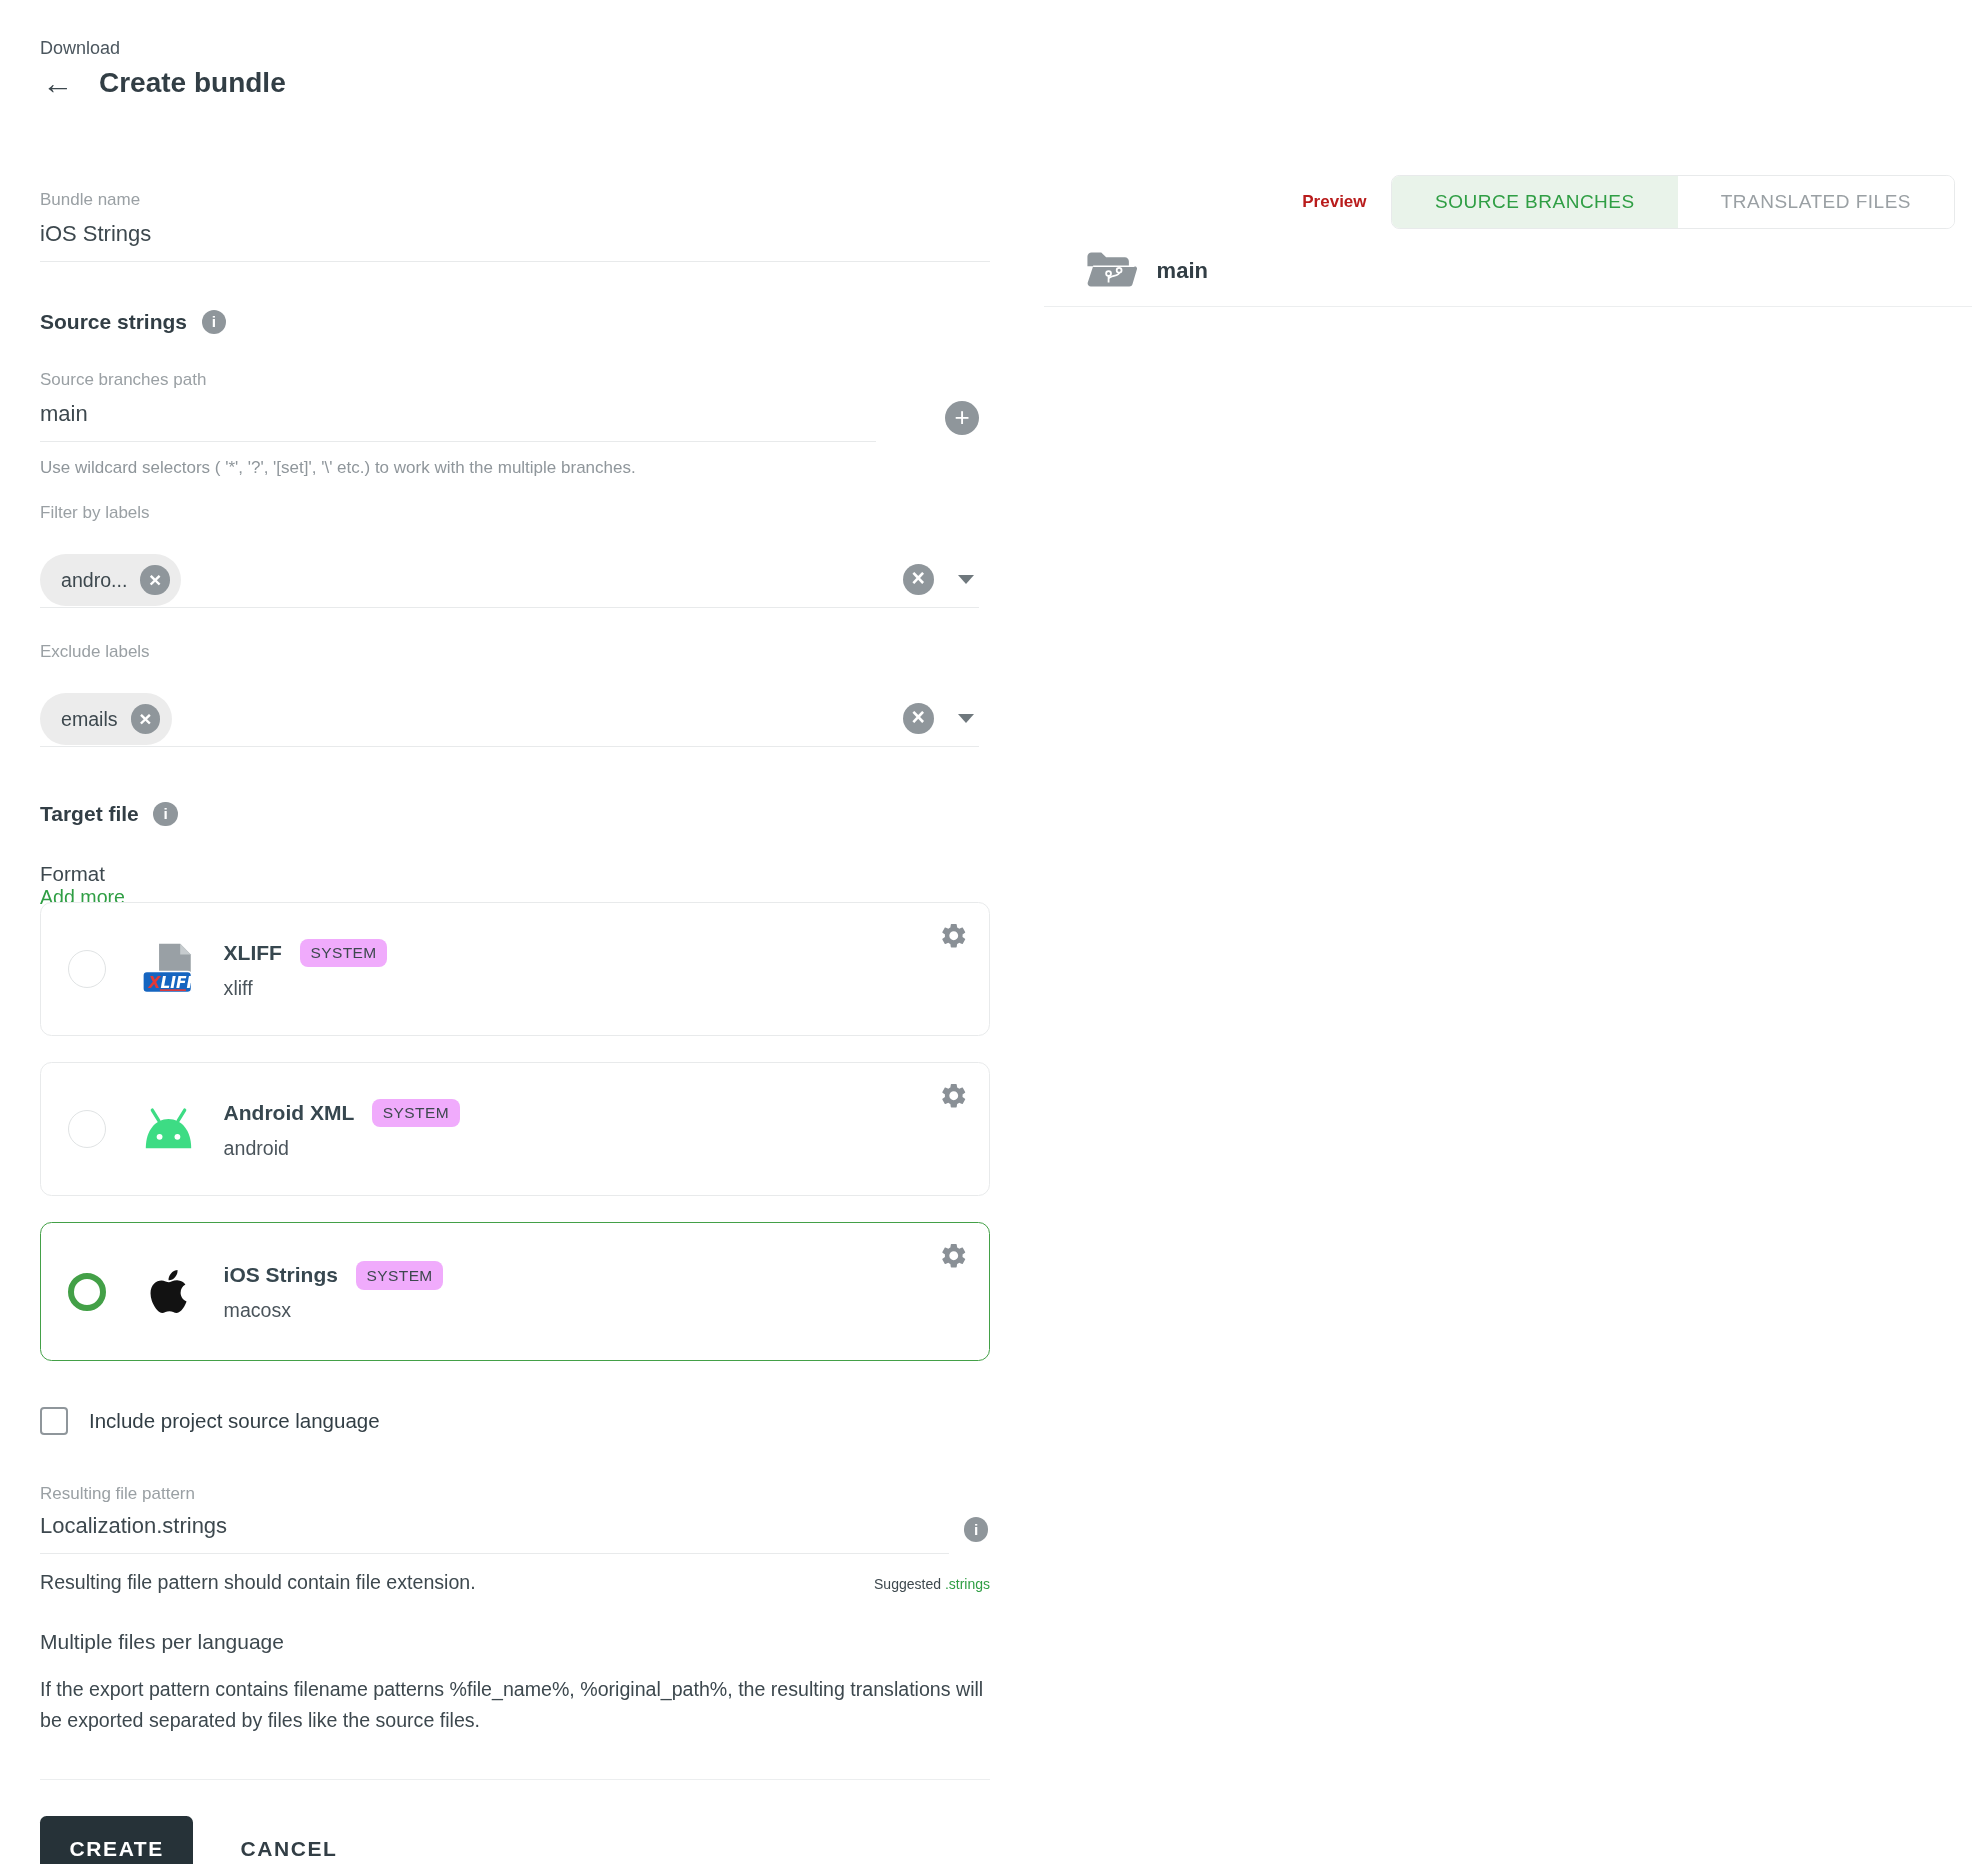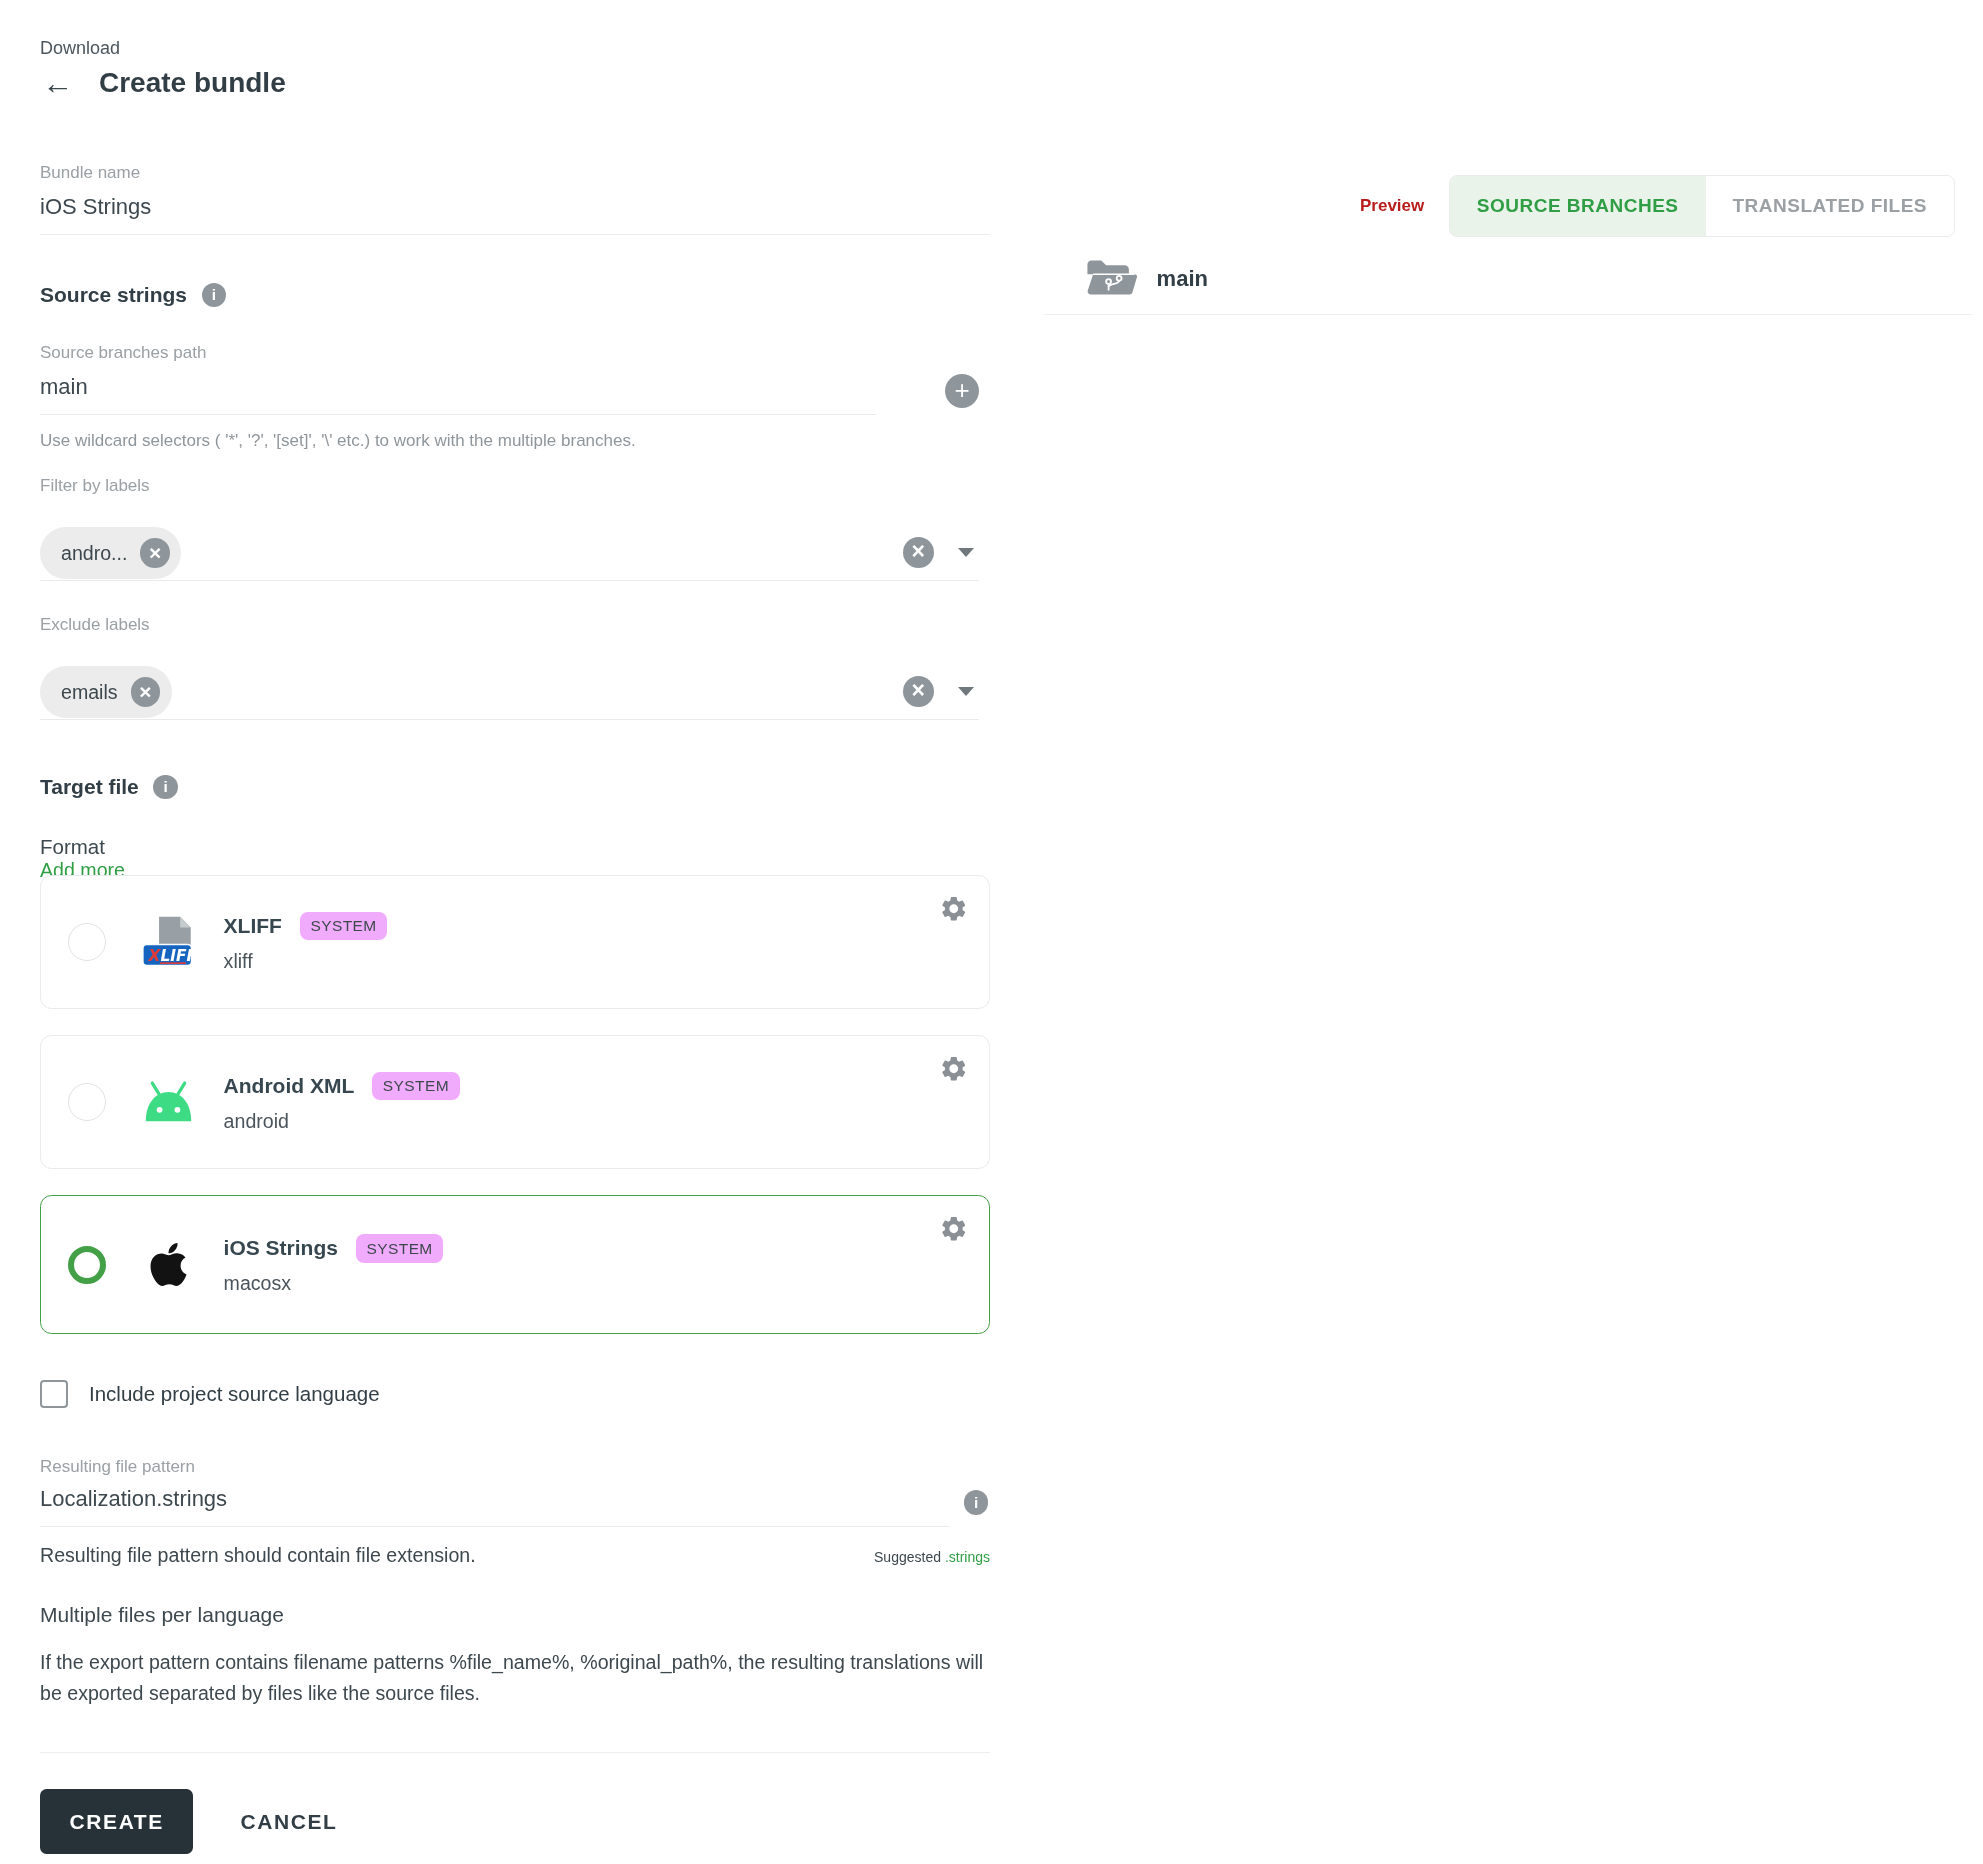--- a/index.html
+++ b/index.html
@@ -15,21 +15,21 @@
   .title-row { display:flex; align-items:center; gap:23px; margin-top:6px; height:36px; }
   .back-btn { width:36px; height:36px; display:flex; align-items:center; justify-content:center;
               border-radius:50%; cursor:pointer; }
   .back-btn::after { content:"←"; font-size:31px; color:#3d484e; line-height:1; }
   .page-title { font-size:28px; font-weight:bold; color:#323e45; }
 
   .field-label { font-size:17px; line-height:21px; color:#9aa0a4; }
   .field-value { font-size:22px; line-height:28px; color:#3d484e; }
   .underline { border-bottom:1.6px solid #e8eaeb; }
 
-  .bundle-label { margin-top:61px; }
+  .bundle-label { margin-top:88px; }
   .bundle-value { margin-top:9.8px; }
   .bundle-underline { margin-top:13px; width:950px; }
 
   .section-heading { display:flex; align-items:center; gap:14.7px; font-size:21px; font-weight:bold; color:#323e45; }
   .src-heading { margin-top:46px; height:28px; }
 
   .info-icon { width:24.5px; height:24.5px; border-radius:50%; background:#8f969b; color:#fff;
                display:inline-flex; align-items:center; justify-content:center;
                font-size:15.5px; font-weight:bold; flex:0 0 auto; }
   .info-icon::after { content:"i"; }
@@ -102,21 +102,21 @@
                 font-family:"Liberation Sans", sans-serif; font-size:21px; font-weight:bold; letter-spacing:1.6px;
                 padding:20.5px 29.5px; cursor:pointer; }
   .cancel-btn { background:none; border:none; font-family:"Liberation Sans", sans-serif;
                 font-size:21px; font-weight:bold; letter-spacing:1.6px; color:#323e45; cursor:pointer; }
 
   
   .preview-col { position:absolute; left:1044px; top:0; width:928px; }
   .preview-header { margin-top:175px; display:flex; justify-content:flex-end; align-items:center; gap:24.5px; padding-right:17px; }
   .preview-title { font-size:17px; font-weight:bold; color:#b91c1c; }
   .tabs { display:flex; border:1.6px solid #e8eaeb; border-radius:8.2px; overflow:hidden; background:#fff; }
-  .tab { height:60px; display:flex; align-items:center; padding:0 27px; font-size:19px; font-weight:bold;
+  .tab { height:52px; display:flex; align-items:center; padding:0 43px; font-size:19px; font-weight:normal;
          letter-spacing:0.5px; color:#9aa0a4; background:#fff; cursor:pointer; white-space:nowrap; }
   .tab.active { background:#e9f3ea; color:#2f9e44; }
   .tree-row { margin-top:21px; padding-left:41px; display:flex; align-items:center; gap:19.6px; height:41px; cursor:pointer; }
   .tree-label { font-size:22px; font-weight:bold; color:#323e45; }
   .preview-divider { margin-top:14.7px; width:928px; border-bottom:1.6px solid #eceeef; }
 </style>
 </head>
 <body>
 
 <div class="screen">

